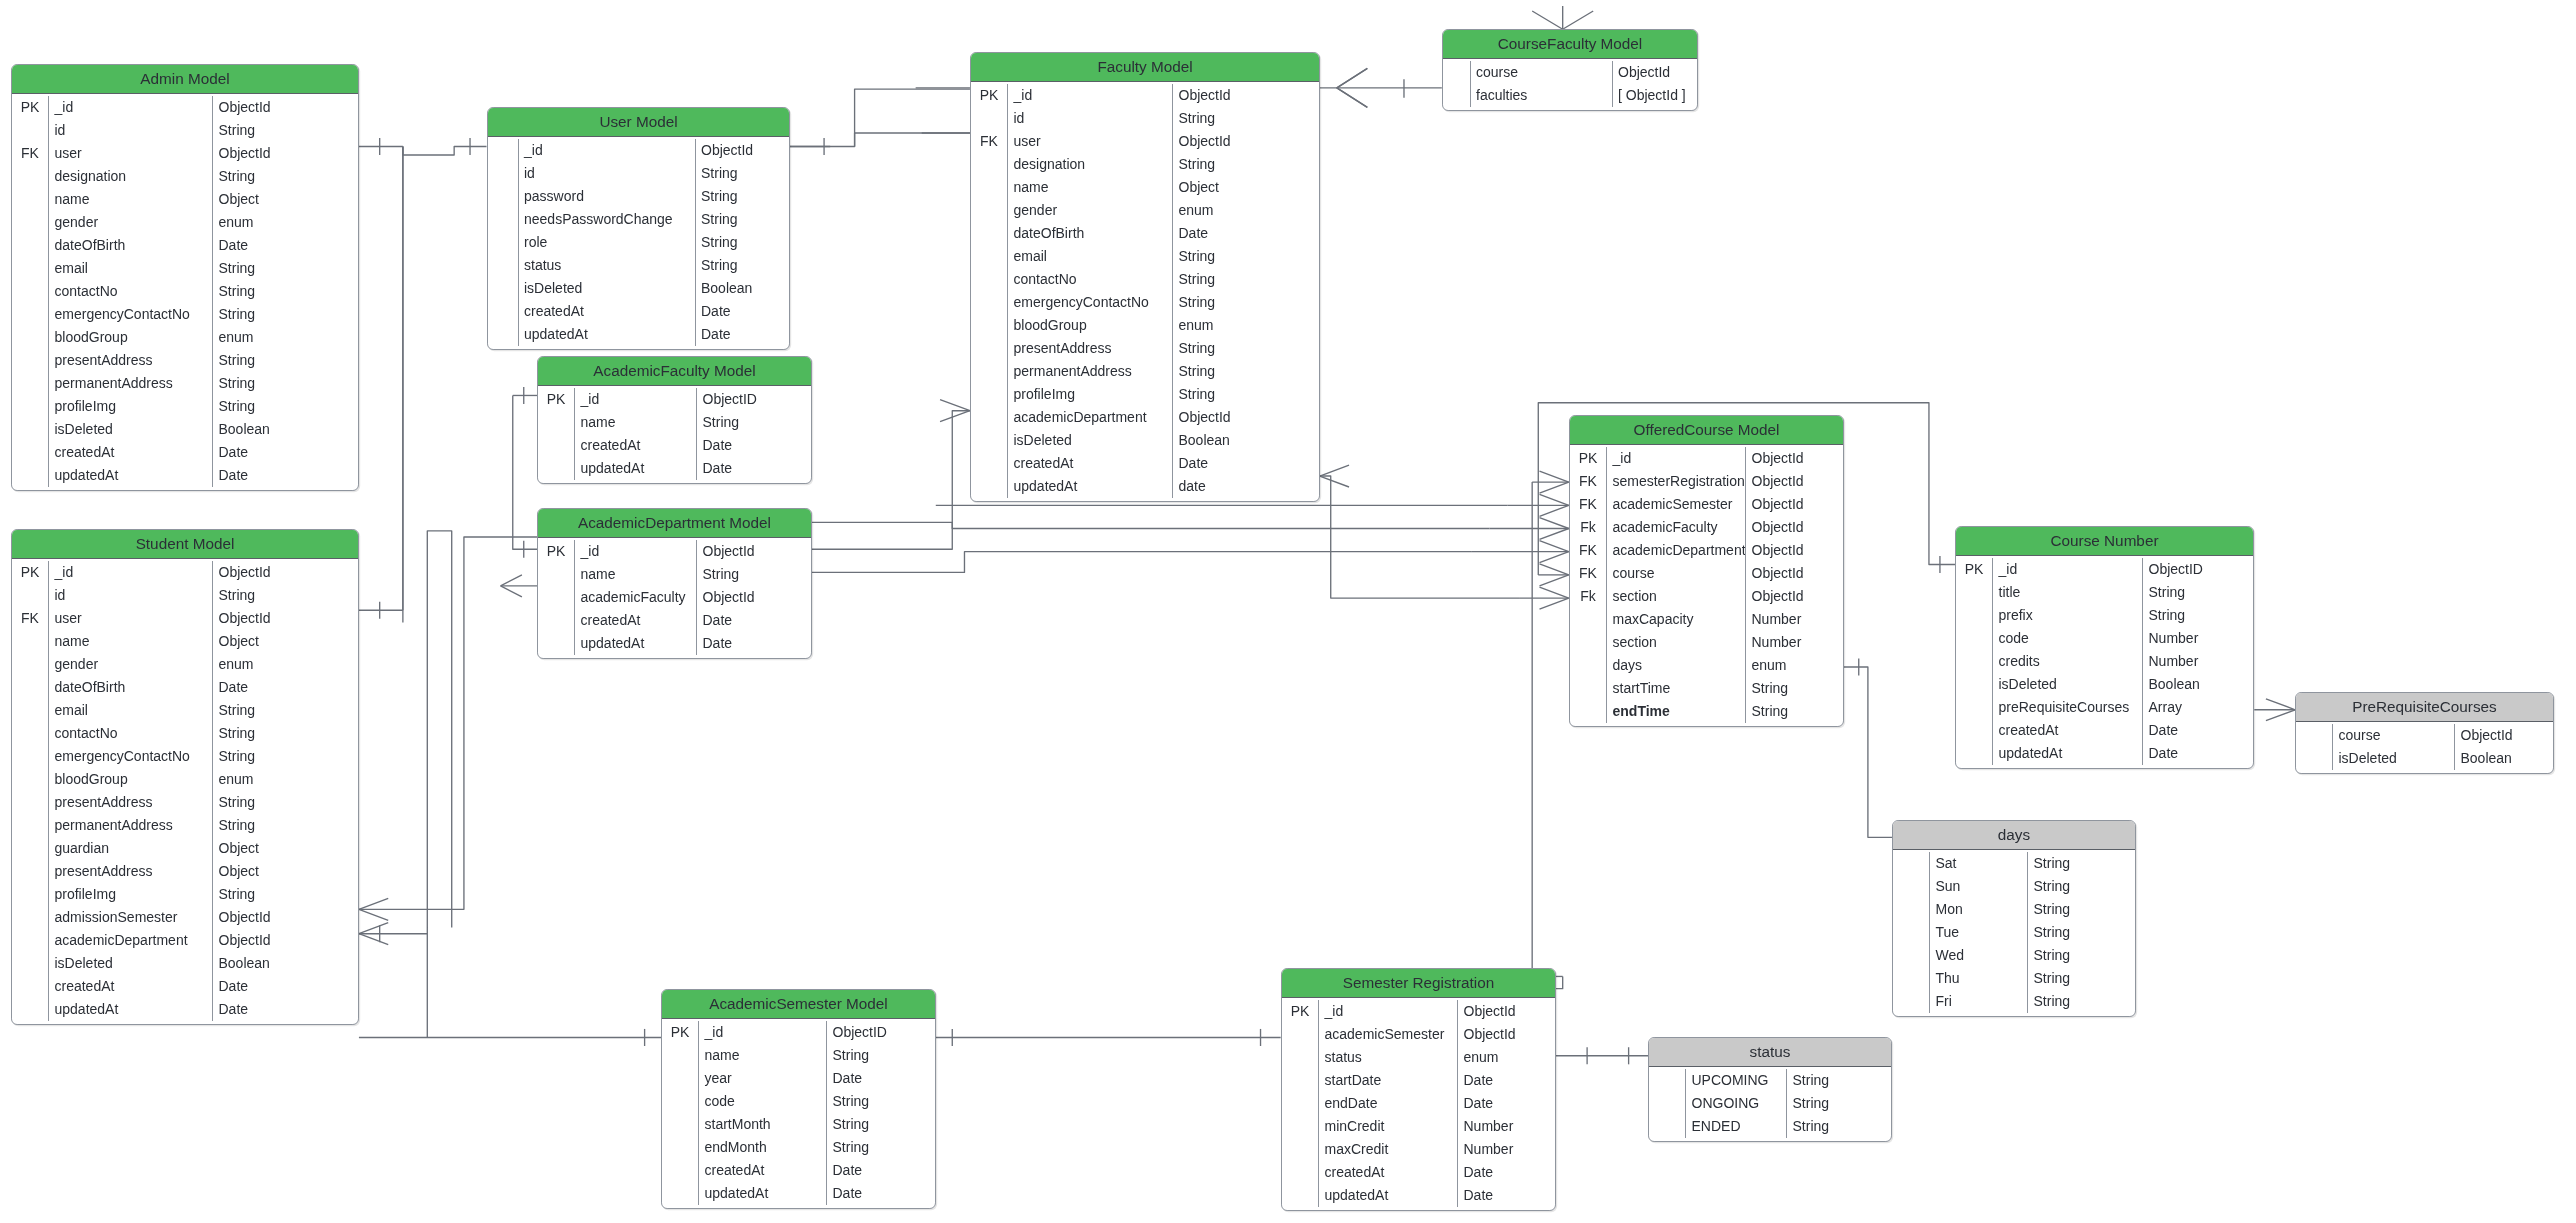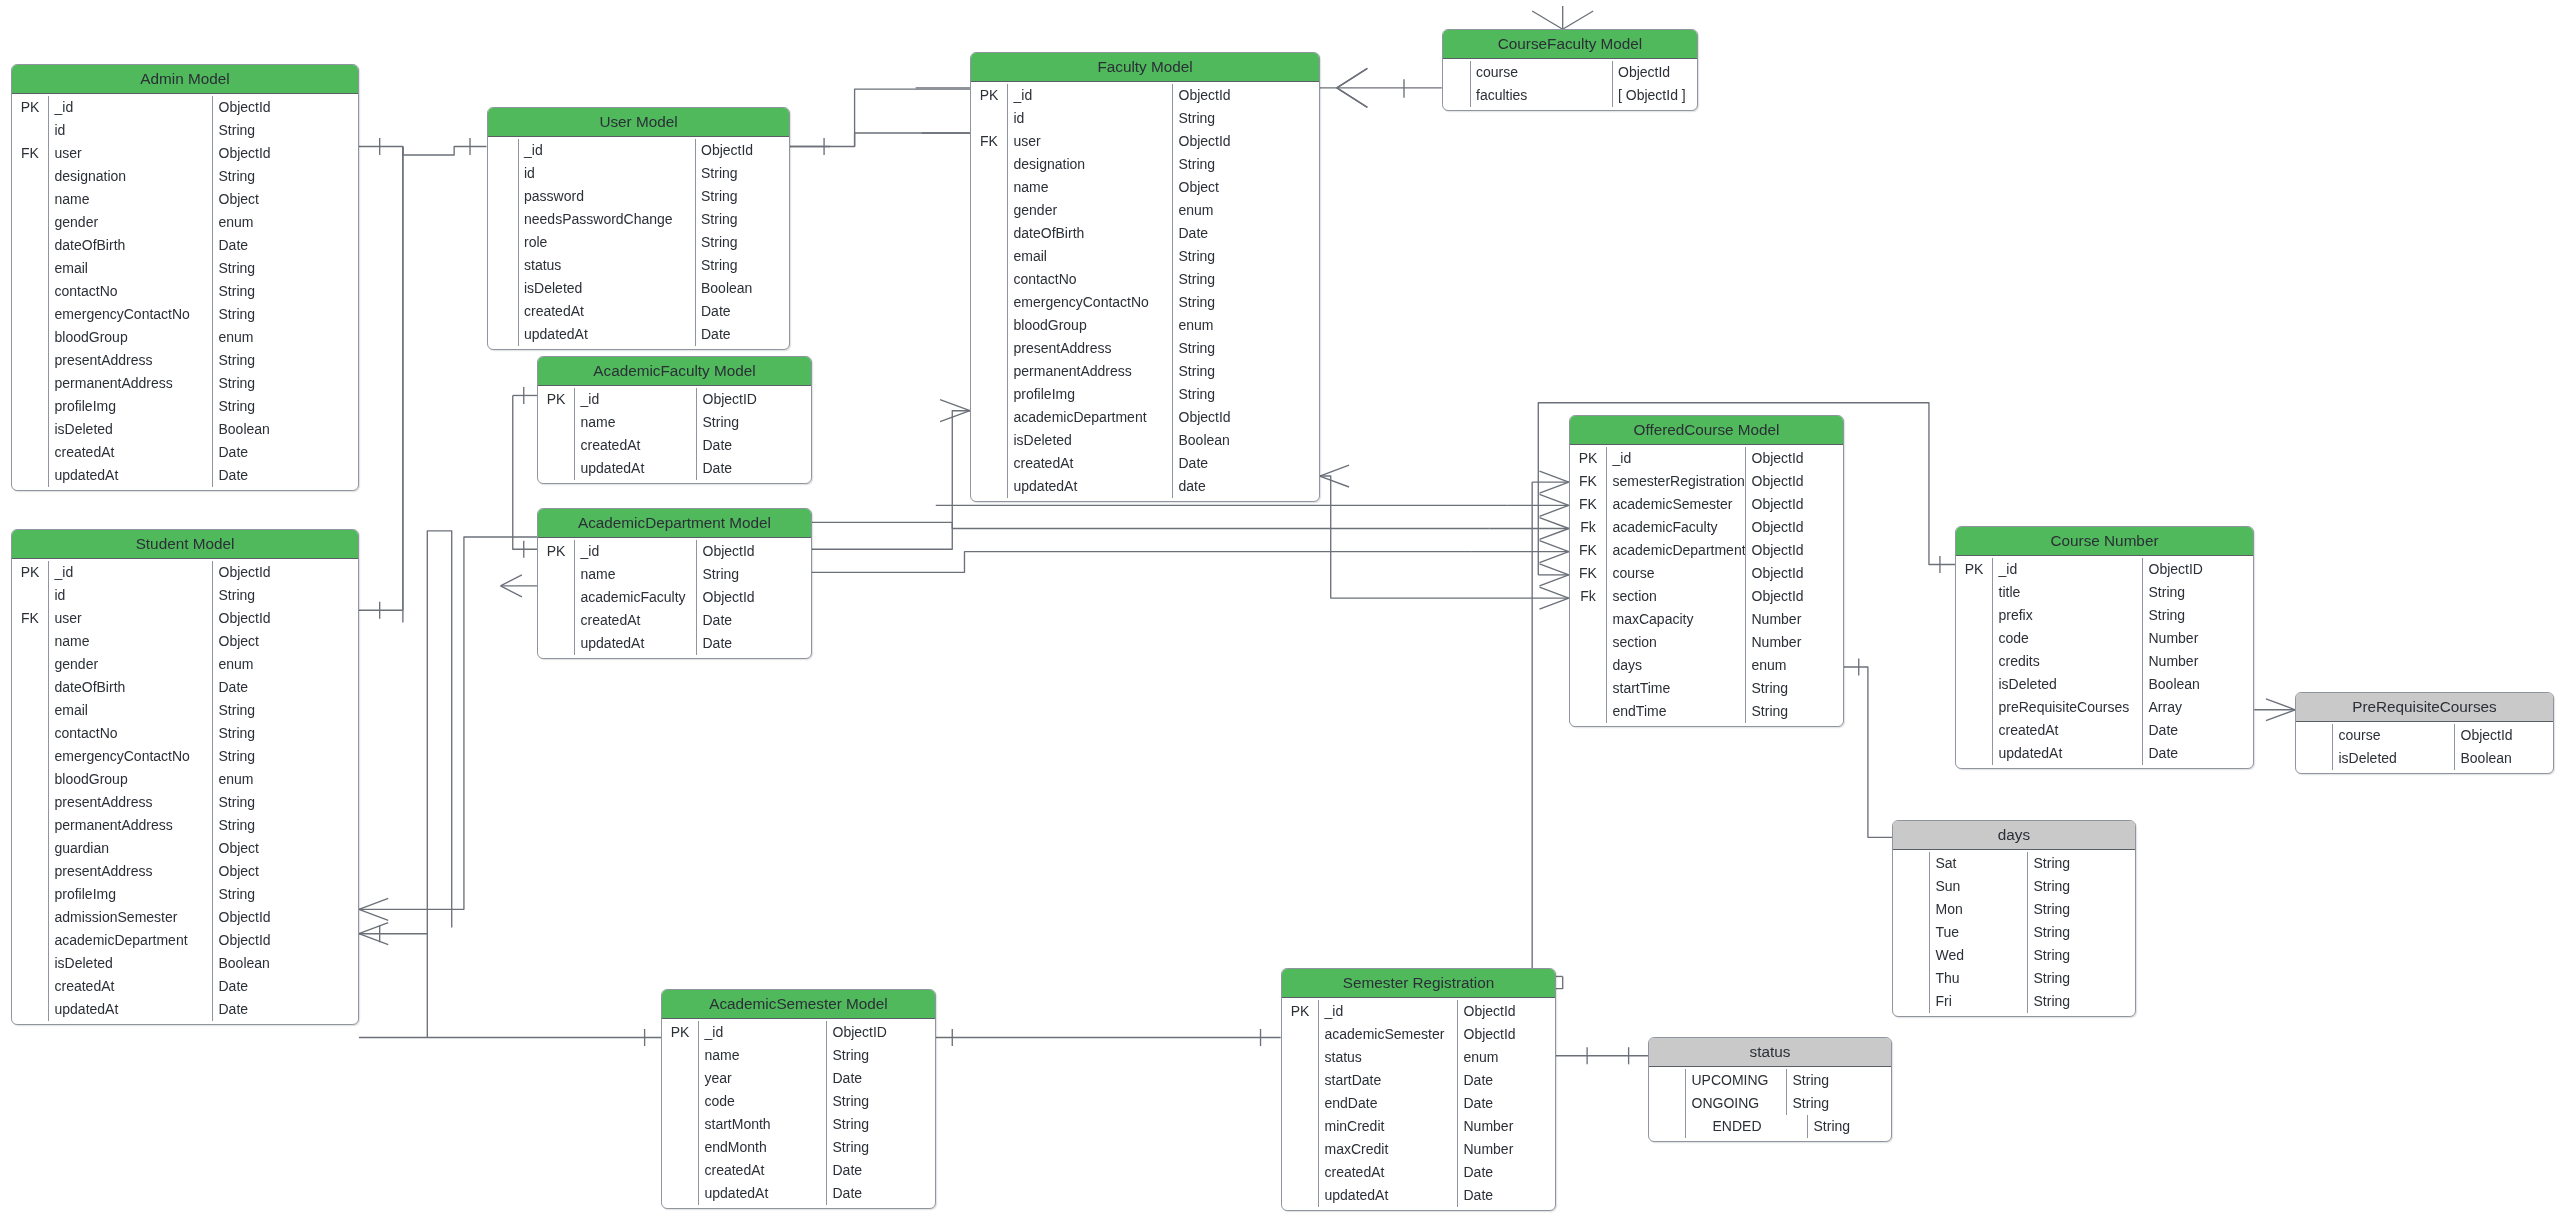--- a/index.html
+++ b/index.html
@@ -686,21 +686,21 @@
             <div class="c-field" style="flex-basis: 139px; flex-grow: 0; width: 139px;">days</div>
             <div class="c-type">enum</div>
           </div>
           <div class="erow">
             <div class="c-key" style="flex-basis: 37px; width: 37px;"></div>
             <div class="c-field" style="flex-basis: 139px; flex-grow: 0; width: 139px;">startTime</div>
             <div class="c-type">String</div>
           </div>
           <div class="erow">
             <div class="c-key" style="flex-basis: 37px; width: 37px;"></div>
-            <div class="c-field" style="flex-basis: 139px; flex-grow: 0; width: 139px;">endTime</div>
+            <div class="c-field" style="flex-basis: 139px; flex-grow: 0; width: 139px; font-weight: bold;">endTime</div>
             <div class="c-type">String</div>
           </div>
         </div>
       </div>
       <div class="entity" style="left: 1955px; top: 526px; width: 299px;">
         <div class="hdr">Course Number</div>
         <div class="rows">
           <div class="erow">
             <div class="c-key" style="flex-basis: 37px; width: 37px;">PK</div>
             <div class="c-field" style="flex-basis: 150px; flex-grow: 0; width: 150px;">_id</div>
@@ -861,21 +861,21 @@
             <div class="c-field" style="flex-basis: 101px; flex-grow: 0; width: 101px;">UPCOMING</div>
             <div class="c-type">String</div>
           </div>
           <div class="erow">
             <div class="c-key" style="flex-basis: 37px; width: 37px;"></div>
             <div class="c-field" style="flex-basis: 101px; flex-grow: 0; width: 101px;">ONGOING</div>
             <div class="c-type">String</div>
           </div>
           <div class="erow">
             <div class="c-key" style="flex-basis: 37px; width: 37px;"></div>
-            <div class="c-field" style="flex-basis: 101px; flex-grow: 0; width: 101px; margin-left: 21px;">ENDED</div>
+            <div class="c-field" style="flex-basis: 101px; flex-grow: 0; width: 101px;">ENDED</div>
             <div class="c-type">String</div>
           </div>
         </div>
       </div>
       <div class="entity" style="left: 661px; top: 989px; width: 275px;">
         <div class="hdr">AcademicSemester Model</div>
         <div class="rows">
           <div class="erow">
             <div class="c-key" style="flex-basis: 37px; width: 37px;">PK</div>
             <div class="c-field" style="flex-basis: 128px; flex-grow: 0; width: 128px;">_id</div>

